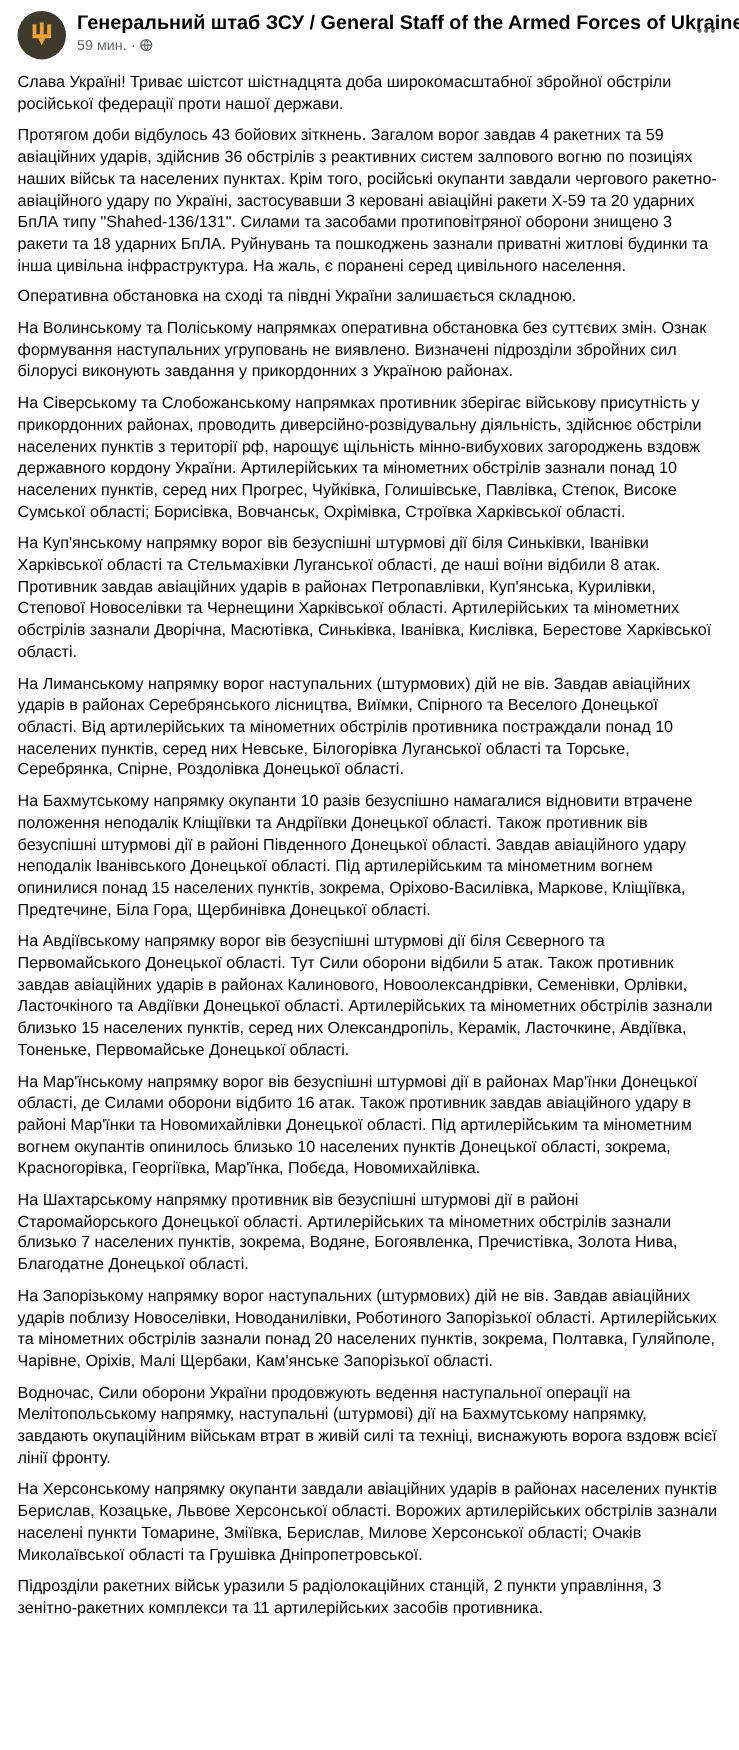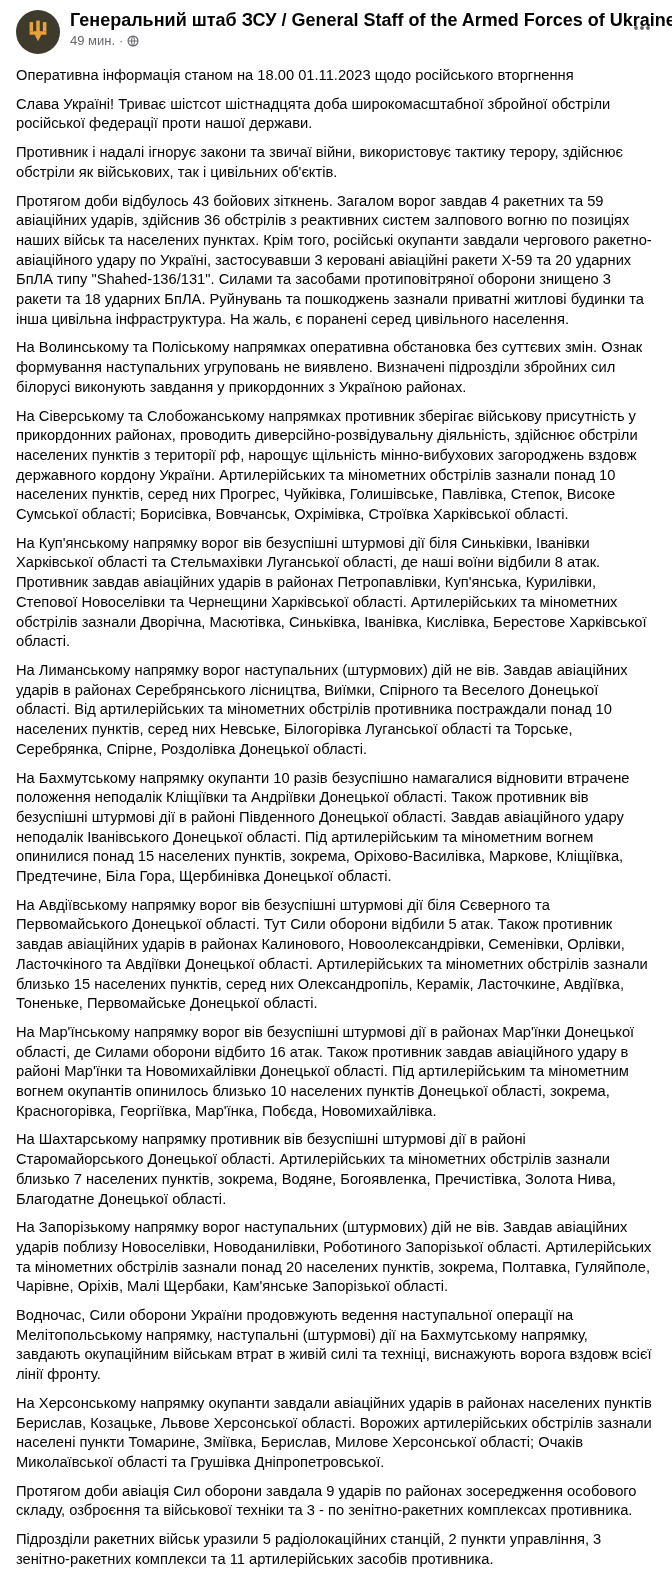--- a/index.html
+++ b/index.html
@@ -90,21 +90,21 @@
       <div class="author-row">
         <span class="author">Генеральний штаб ЗСУ / General Staff of the Armed Forces of Ukraine</span>
         <span style="display:flex">
           <svg class="verified-badge" viewBox="0 0 24 24" aria-hidden="true">
             <circle cx="12" cy="12" r="11" fill="currentColor"></circle>
             <path d="M7 12.6 l3.2 3.2 L17 9.2" stroke="#ffffff" stroke-width="2.6" fill="none" stroke-linecap="round" stroke-linejoin="round"></path>
           </svg>
         </span>
       </div>
       <div class="meta-row">
-        <span>49 мин.</span>
+        <span>59 мин.</span>
         <span>·</span>
         <span style="display:flex">
           <svg class="globe" viewBox="0 0 16 16" aria-hidden="true">
             <circle cx="8" cy="8" r="6.6" fill="none" stroke="currentColor" stroke-width="1.6"></circle>
             <path d="M1.4 8 h13.2 M8 1.4 c-2.6 1.8 -2.6 11.4 0 13.2 M8 1.4 c2.6 1.8 2.6 11.4 0 13.2" fill="none" stroke="currentColor" stroke-width="1.3"></path>
           </svg>
         </span>
       </div>
     </div>
 
@@ -114,32 +114,30 @@
           <circle cx="4" cy="10" r="1.9" fill="currentColor"></circle>
           <circle cx="10" cy="10" r="1.9" fill="currentColor"></circle>
           <circle cx="16" cy="10" r="1.9" fill="currentColor"></circle>
         </svg>
       </span>
     </div>
 
   </div>
 
   <div class="body-text">
-    <p>Оперативна інформація станом на 18.00 01.11.2023 щодо російського вторгнення</p>
     <p>Слава Україні! Триває шістсот шістнадцята доба широкомасштабної збройної обстріли російської федерації проти нашої держави.</p>
-    <p>Противник і надалі ігнорує закони та звичаї війни, використовує тактику терору, здійснює обстріли як військових, так і цивільних об'єктів.</p>
     <p>Протягом доби відбулось 43 бойових зіткнень. Загалом ворог завдав 4 ракетних та 59 авіаційних ударів, здійснив 36 обстрілів з реактивних систем залпового вогню по позиціях наших військ та населених пунктах. Крім того, російські окупанти завдали чергового ракетно-авіаційного удару по Україні, застосувавши 3 керовані авіаційні ракети Х-59 та 20 ударних БпЛА типу "Shahed-136/131". Силами та засобами протиповітряної оборони знищено 3 ракети та 18 ударних БпЛА. Руйнувань та пошкоджень зазнали приватні житлові будинки та інша цивільна інфраструктура. На жаль, є поранені серед цивільного населення.</p>
+    <p>Оперативна обстановка на сході та півдні України залишається складною.</p>
     <p>На Волинському та Поліському напрямках оперативна обстановка без суттєвих змін. Ознак формування наступальних угруповань не виявлено. Визначені підрозділи збройних сил білорусі виконують завдання у прикордонних з Україною районах.</p>
     <p>На Сіверському та Слобожанському напрямках противник зберігає військову присутність у прикордонних районах, проводить диверсійно-розвідувальну діяльність, здійснює обстріли населених пунктів з території рф, нарощує щільність мінно-вибухових загороджень вздовж державного кордону України. Артилерійських та мінометних обстрілів зазнали понад 10 населених пунктів, серед них Прогрес, Чуйківка, Голишівське, Павлівка, Степок, Високе Сумської області; Борисівка, Вовчанськ, Охрімівка, Строївка Харківської області.</p>
     <p>На Куп'янському напрямку ворог вів безуспішні штурмові дії біля Синьківки, Іванівки Харківської області та Стельмахівки Луганської області, де наші воїни відбили 8 атак. Противник завдав авіаційних ударів в районах Петропавлівки, Куп'янська, Курилівки, Степової Новоселівки та Чернещини Харківської області. Артилерійських та мінометних обстрілів зазнали Дворічна, Масютівка, Синьківка, Іванівка, Кислівка, Берестове Харківської області.</p>
     <p>На Лиманському напрямку ворог наступальних (штурмових) дій не вів. Завдав авіаційних ударів в районах Серебрянського лісництва, Виїмки, Спірного та Веселого Донецької області. Від артилерійських та мінометних обстрілів противника постраждали понад 10 населених пунктів, серед них Невське, Білогорівка Луганської області та Торське, Серебрянка, Спірне, Роздолівка Донецької області.</p>
     <p>На Бахмутському напрямку окупанти 10 разів безуспішно намагалися відновити втрачене положення неподалік Кліщіївки та Андріївки Донецької області. Також противник вів безуспішні штурмові дії в районі Південного Донецької області. Завдав авіаційного удару неподалік Іванівського Донецької області. Під артилерійським та мінометним вогнем опинилися понад 15 населених пунктів, зокрема, Оріхово-Василівка, Маркове, Кліщіївка, Предтечине, Біла Гора, Щербинівка Донецької області.</p>
     <p>На Авдіївському напрямку ворог вів безуспішні штурмові дії біля Сєверного та Первомайського Донецької області. Тут Сили оборони відбили 5 атак. Також противник завдав авіаційних ударів в районах Калинового, Новоолександрівки, Семенівки, Орлівки, Ласточкіного та Авдіївки Донецької області. Артилерійських та мінометних обстрілів зазнали близько 15 населених пунктів, серед них Олександропіль, Керамік, Ласточкине, Авдіївка, Тоненьке, Первомайське Донецької області.</p>
     <p>На Мар'їнському напрямку ворог вів безуспішні штурмові дії в районах Мар'їнки Донецької області, де Силами оборони відбито 16 атак. Також противник завдав авіаційного удару в районі Мар'їнки та Новомихайлівки Донецької області. Під артилерійським та мінометним вогнем окупантів опинилось близько 10 населених пунктів Донецької області, зокрема, Красногорівка, Георгіївка, Мар'їнка, Побєда, Новомихайлівка.</p>
     <p>На Шахтарському напрямку противник вів безуспішні штурмові дії в районі Старомайорського Донецької області. Артилерійських та мінометних обстрілів зазнали близько 7 населених пунктів, зокрема, Водяне, Богоявленка, Пречистівка, Золота Нива, Благодатне Донецької області.</p>
     <p>На Запорізькому напрямку ворог наступальних (штурмових) дій не вів. Завдав авіаційних ударів поблизу Новоселівки, Новоданилівки, Роботиного Запорізької області. Артилерійських та мінометних обстрілів зазнали понад 20 населених пунктів, зокрема, Полтавка, Гуляйполе, Чарівне, Оріхів, Малі Щербаки, Кам'янське Запорізької області.</p>
     <p>Водночас, Сили оборони України продовжують ведення наступальної операції на Мелітопольському напрямку, наступальні (штурмові) дії на Бахмутському напрямку, завдають окупаційним військам втрат в живій силі та техніці, виснажують ворога вздовж всієї лінії фронту.</p>
     <p>На Херсонському напрямку окупанти завдали авіаційних ударів в районах населених пунктів Берислав, Козацьке, Львове Херсонської області. Ворожих артилерійських обстрілів зазнали населені пункти Томарине, Зміївка, Берислав, Милове Херсонської області; Очаків Миколаївської області та Грушівка Дніпропетровської.</p>
-    <p>Протягом доби авіація Сил оборони завдала 9 ударів по районах зосередження особового складу, озброєння та військової техніки та 3 - по зенітно-ракетних комплексах противника.</p>
     <p>Підрозділи ракетних військ уразили 5 радіолокаційних станцій, 2 пункти управління, 3 зенітно-ракетних комплекси та 11 артилерійських засобів противника.</p>
   </div>
 
 </div>
 
 </body></html>

